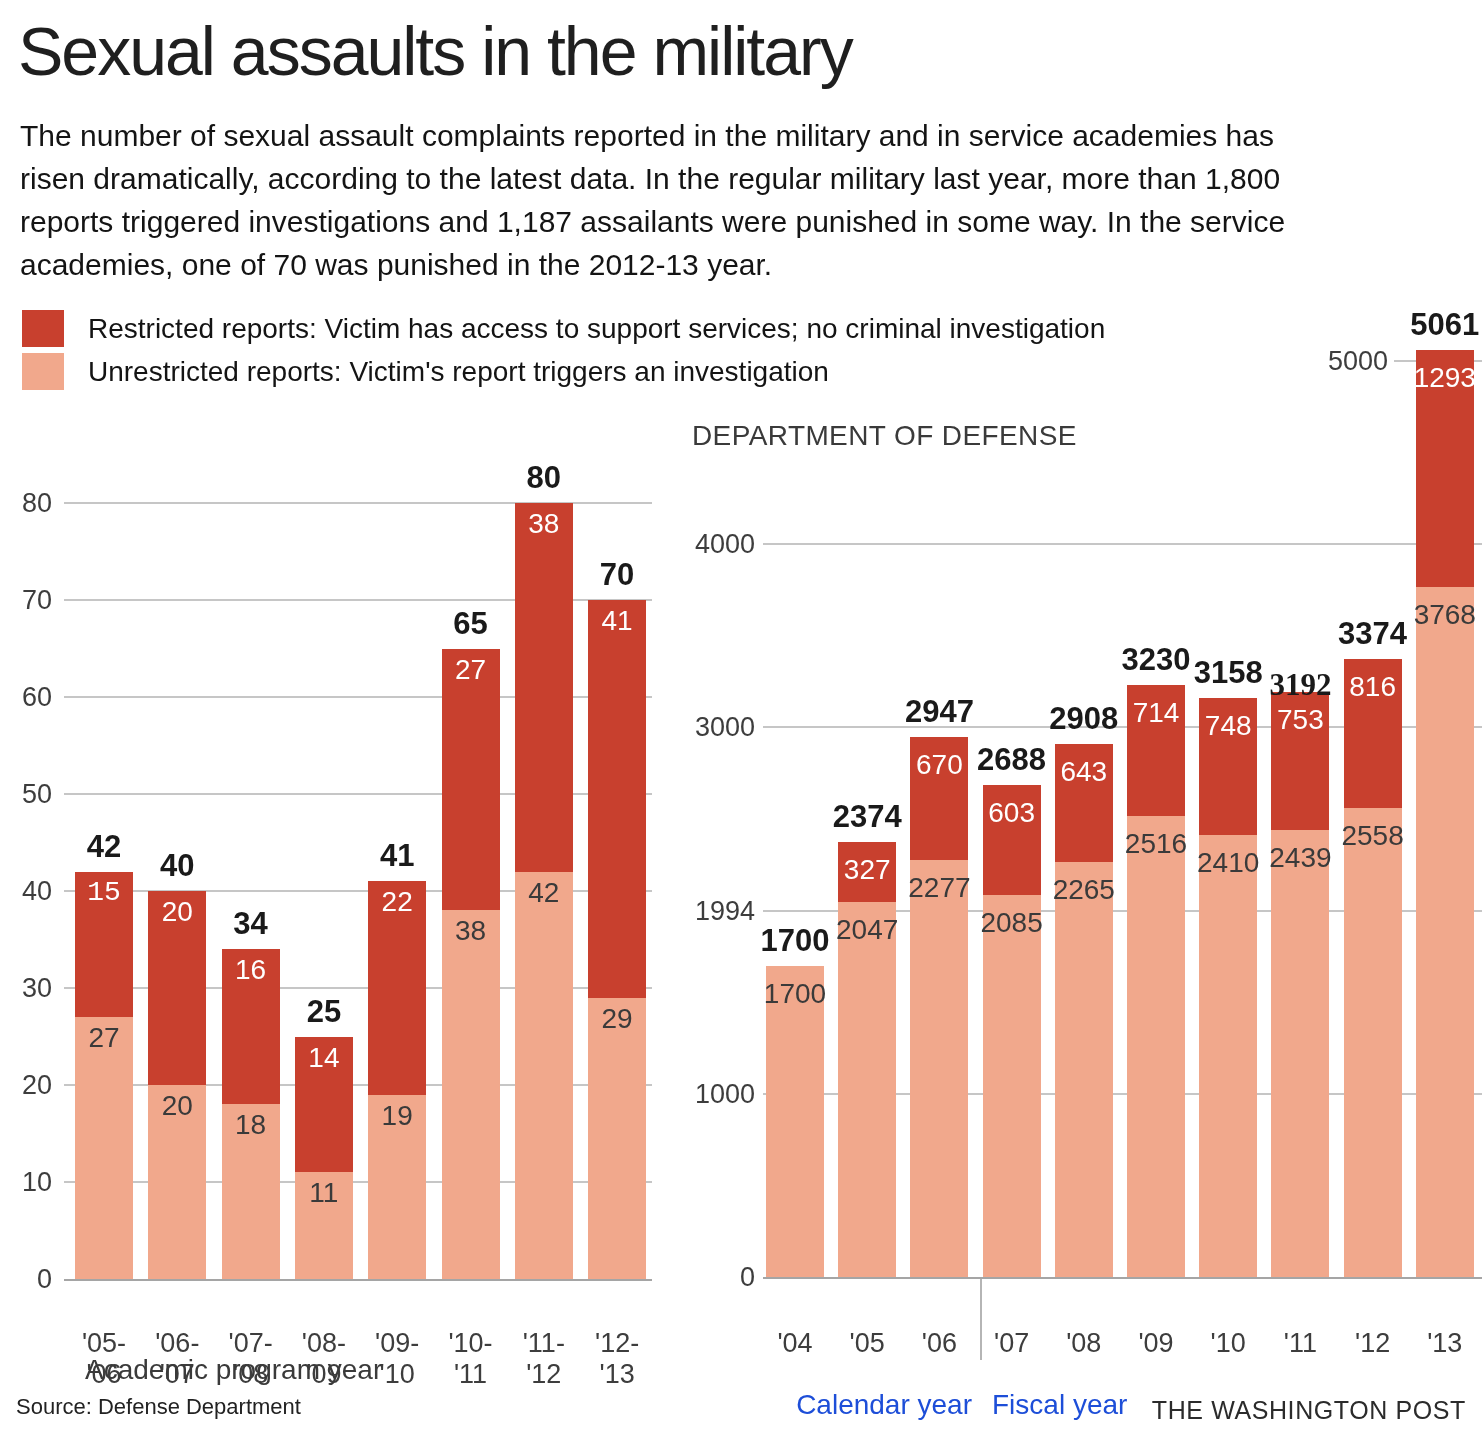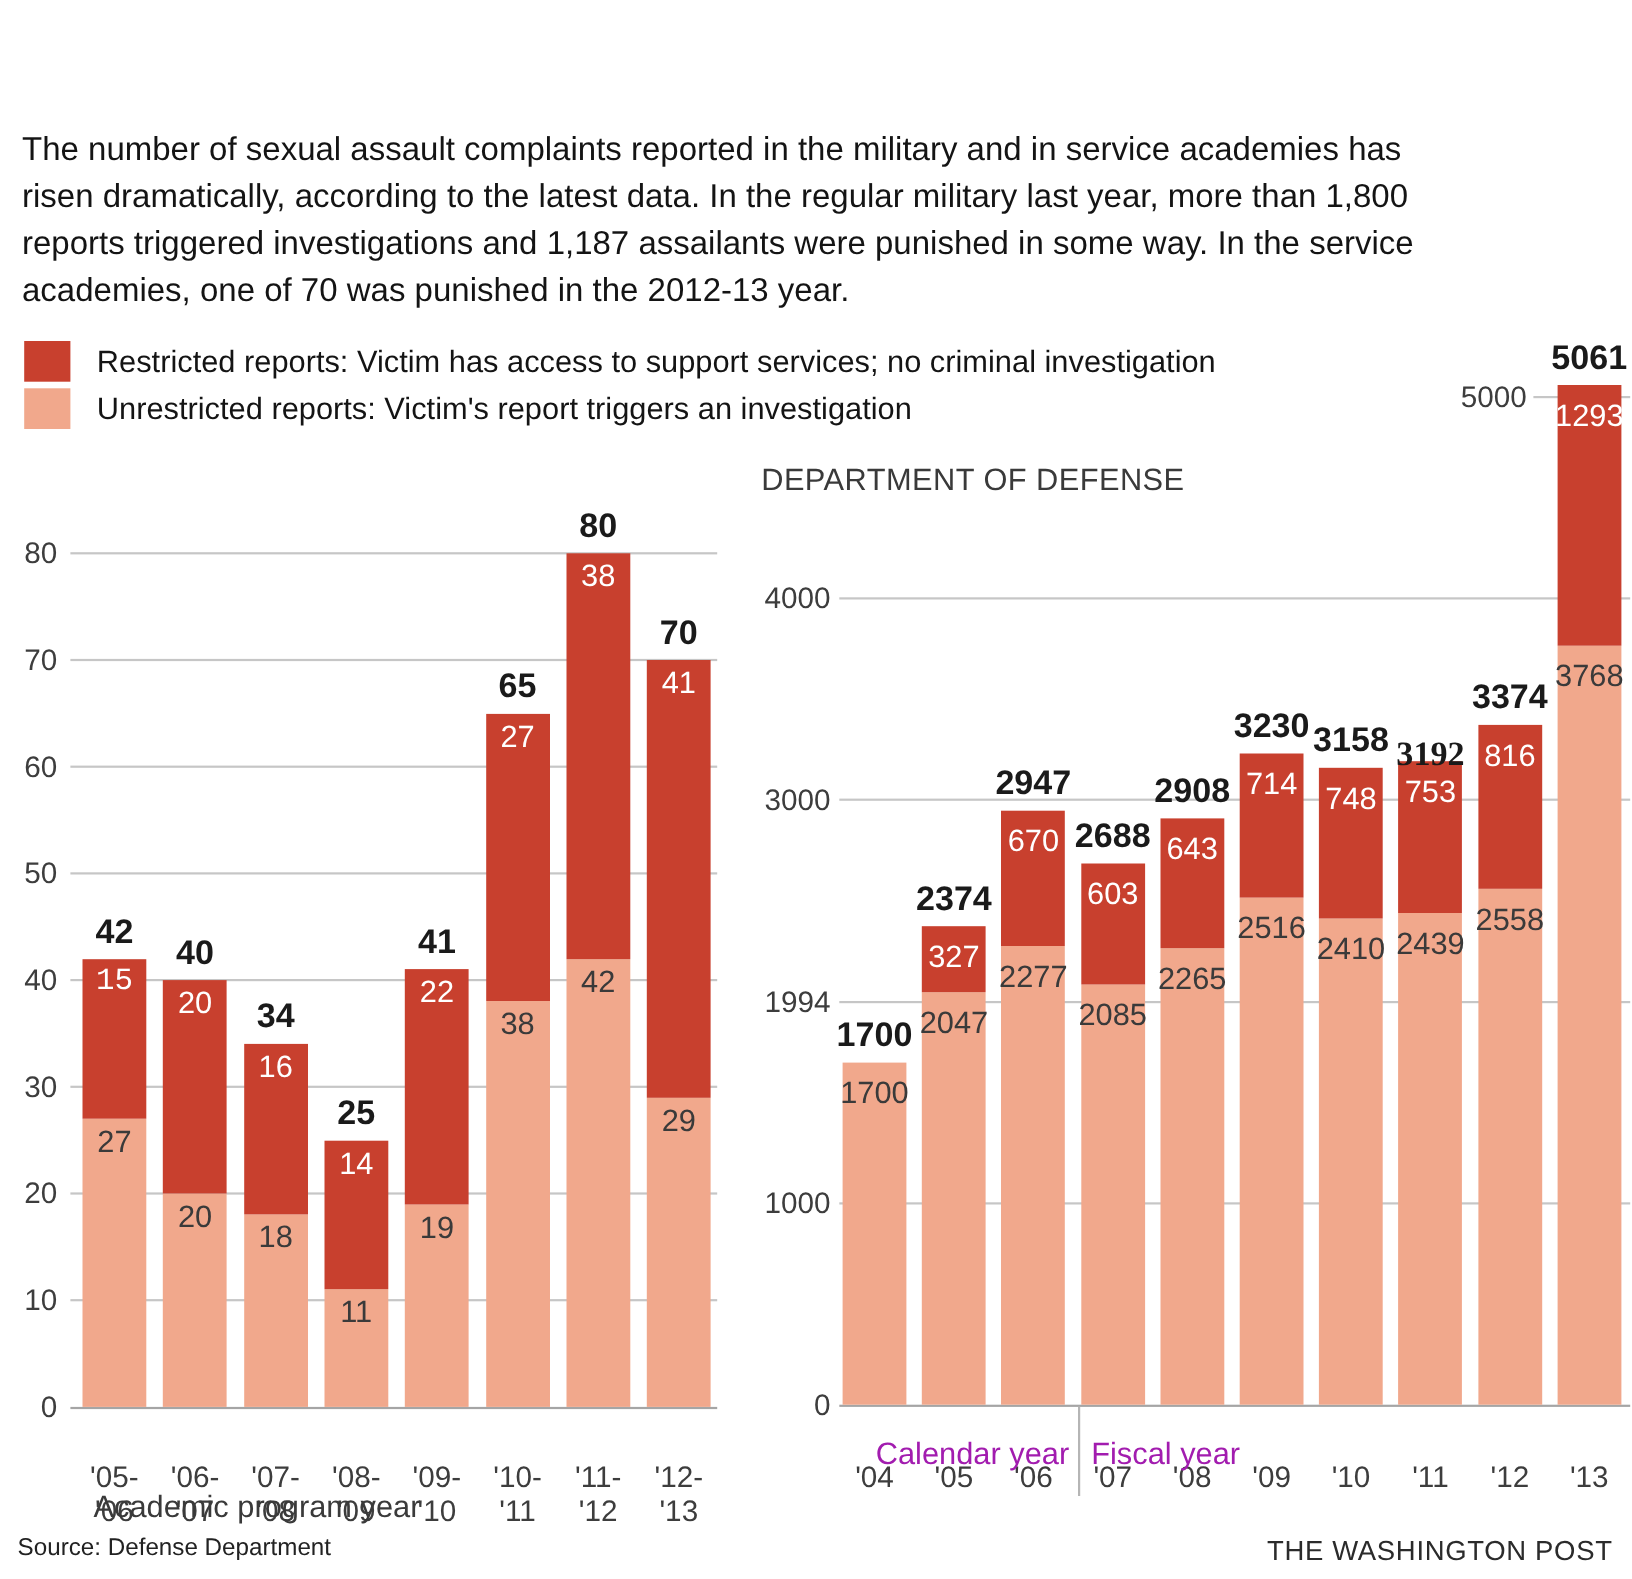--- a/index.html
+++ b/index.html
@@ -13,28 +13,29 @@
   .section-title{top:420px;font-size:28px;color:#3a3a3a;letter-spacing:0.4px;white-space:nowrap;}
   .footer-source{left:16px;top:1394px;font-size:22px;color:#222222;}
   .footer-credit{right:18px;top:1396px;font-size:25px;color:#2b2b2b;letter-spacing:0.6px;}
   .gridline{height:2px;}
   .baseline{height:2px;}
   .ytick{font-size:27px;line-height:32px;height:32px;text-align:right;}
   .xtick{font-size:27px;line-height:31px;text-align:center;white-space:pre-line;margin-top:37px;}
   .seg-label{font-size:28px;line-height:30px;text-align:center;}
   .total-label{font-size:31px;line-height:34px;font-weight:bold;text-align:center;}
   .axis-title{font-size:28px;color:#3a3a3a;white-space:nowrap;}
-  .group-label{font-size:28px;color:#a21caf;top:1306px;line-height:31px;white-space:nowrap;}
+  .group-label{font-size:28px;color:#1d4ed8;top:1389px;line-height:31px;white-space:nowrap;}
   .divider{width:2px;}
 </style>
 </head>
 <body>
 
 <div id="canvas">
 
+  <div class="abs title">Sexual assaults in the military</div>
 
   <div class="abs intro-line" style="top:114px">The number of sexual assault complaints reported in the military and in service academies has</div>
   <div class="abs intro-line" style="top:157px">risen dramatically, according to the latest data. In the regular military last year, more than 1,800</div>
   <div class="abs intro-line" style="top:200px">reports triggered investigations and 1,187 assailants were punished in some way. In the service</div>
   <div class="abs intro-line" style="top:243px">academies, one of 70 was punished in the 2012-13 year.</div>
 
   <div class="abs legend-swatch" style="top: 310px; background: rgb(200, 64, 46);"></div>
   <div class="abs legend-label" style="top:310px">Restricted reports: Victim has access to support services; no criminal investigation</div>
   <div class="abs legend-swatch" style="top: 353px; background: rgb(241, 168, 140);"></div>
   <div class="abs legend-label" style="top:353px">Unrestricted reports: Victim's report triggers an investigation</div>

